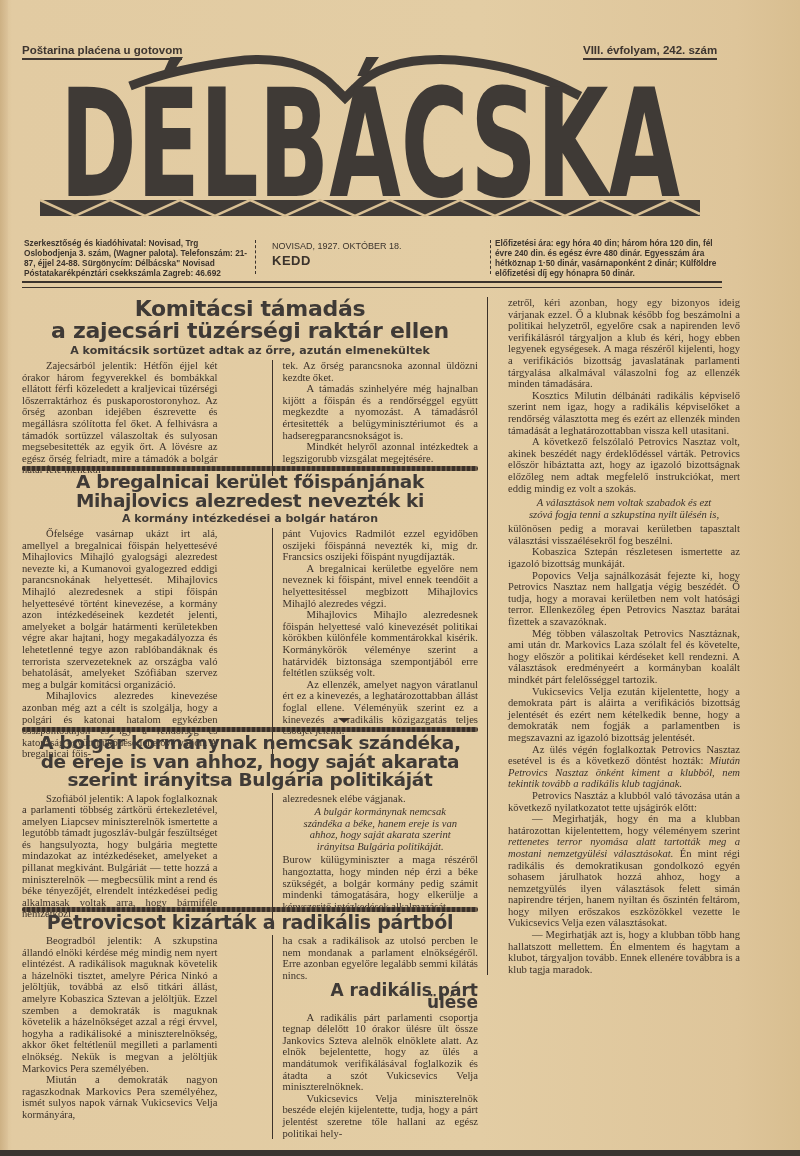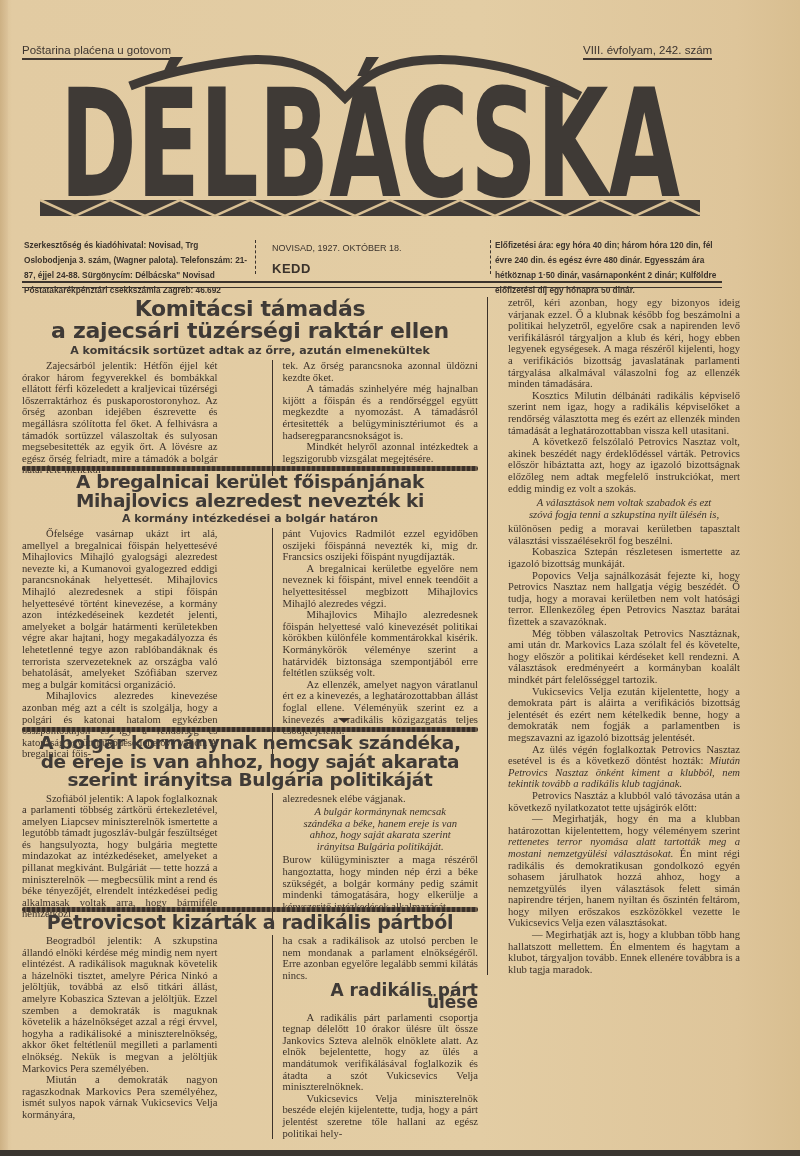--- a/index.html
+++ b/index.html
@@ -10,28 +10,28 @@
     color: #3a3028;
     position: relative;
   }
   .page {
     position: absolute; left: 0; top: 0; width: 800px; height: 1156px;
     background: linear-gradient(90deg, #d9c094 0px, #e2cba2 12px, #e3cda4 60%, #dec59a 92%, #d8be90 100%);
   }
   .page-edge-left { position:absolute; left:0; top:0; width:8px; height:1156px; background: linear-gradient(90deg,#cdb184,#dcc39a); }
   .bottom-band { position:absolute; left:0; bottom:0; width:800px; height:6px; background:#3a3530; }
 
-  .top-note { position:absolute; top:44px; font-family:"Liberation Sans", sans-serif; font-weight:normal; font-size:11.5px; color:#3d3530; padding-bottom:2px; border-bottom:2px solid #3d3530; }
+  .top-note { position:absolute; top:44px; font-family:"Liberation Sans", sans-serif; font-weight:bold; font-size:11.5px; color:#3d3530; padding-bottom:2px; border-bottom:2px solid #3d3530; }
   .top-left { left:22px; }
   .top-right { left:583px; }
 
   .masthead { position:absolute; left:35px; top:48px; width:670px; height:170px; }
   .masthead svg { width:100%; height:100%; }
 
-  .info-row { position:absolute; top:236px; left:22px; width:700px; height:44px; font-family:"Liberation Sans", sans-serif; font-size:8.3px; line-height:15px; color:#3b332c; }
+  .info-row { position:absolute; top:236px; left:22px; width:700px; height:44px; font-family:"Liberation Sans", sans-serif; font-size:8.3px; line-height:10px; color:#3b332c; }
   .info-left { position:absolute; left:2px; top:2px; width:228px; font-weight:bold; }
   .info-sep1 { position:absolute; left:233px; top:4px; height:34px; border-left:1px dashed #3b332c; }
   .info-center { position:absolute; left:250px; top:5px; width:210px; text-align:left; font-size:9px; }
   .info-center .day { font-weight:bold; font-size:13px; margin-top:5px; font-family:"Liberation Sans", sans-serif; letter-spacing:0.5px; }
   .info-sep2 { position:absolute; left:468px; top:4px; height:34px; border-left:1px dashed #3b332c; }
   .info-right { position:absolute; left:473px; top:2px; width:228px; font-weight:bold; }
   .rule-double { position:absolute; left:22px; width:700px; height:4px; border-top:2px solid #3b332c; border-bottom:1px solid #3b332c; }
 
   .article { position:absolute; left:22px; width:456px; }
   .headline { font-family:"DejaVu Sans", sans-serif; font-weight:bold; color:#3f3a36; text-align:center; line-height:1.0; letter-spacing:-0.3px; }

